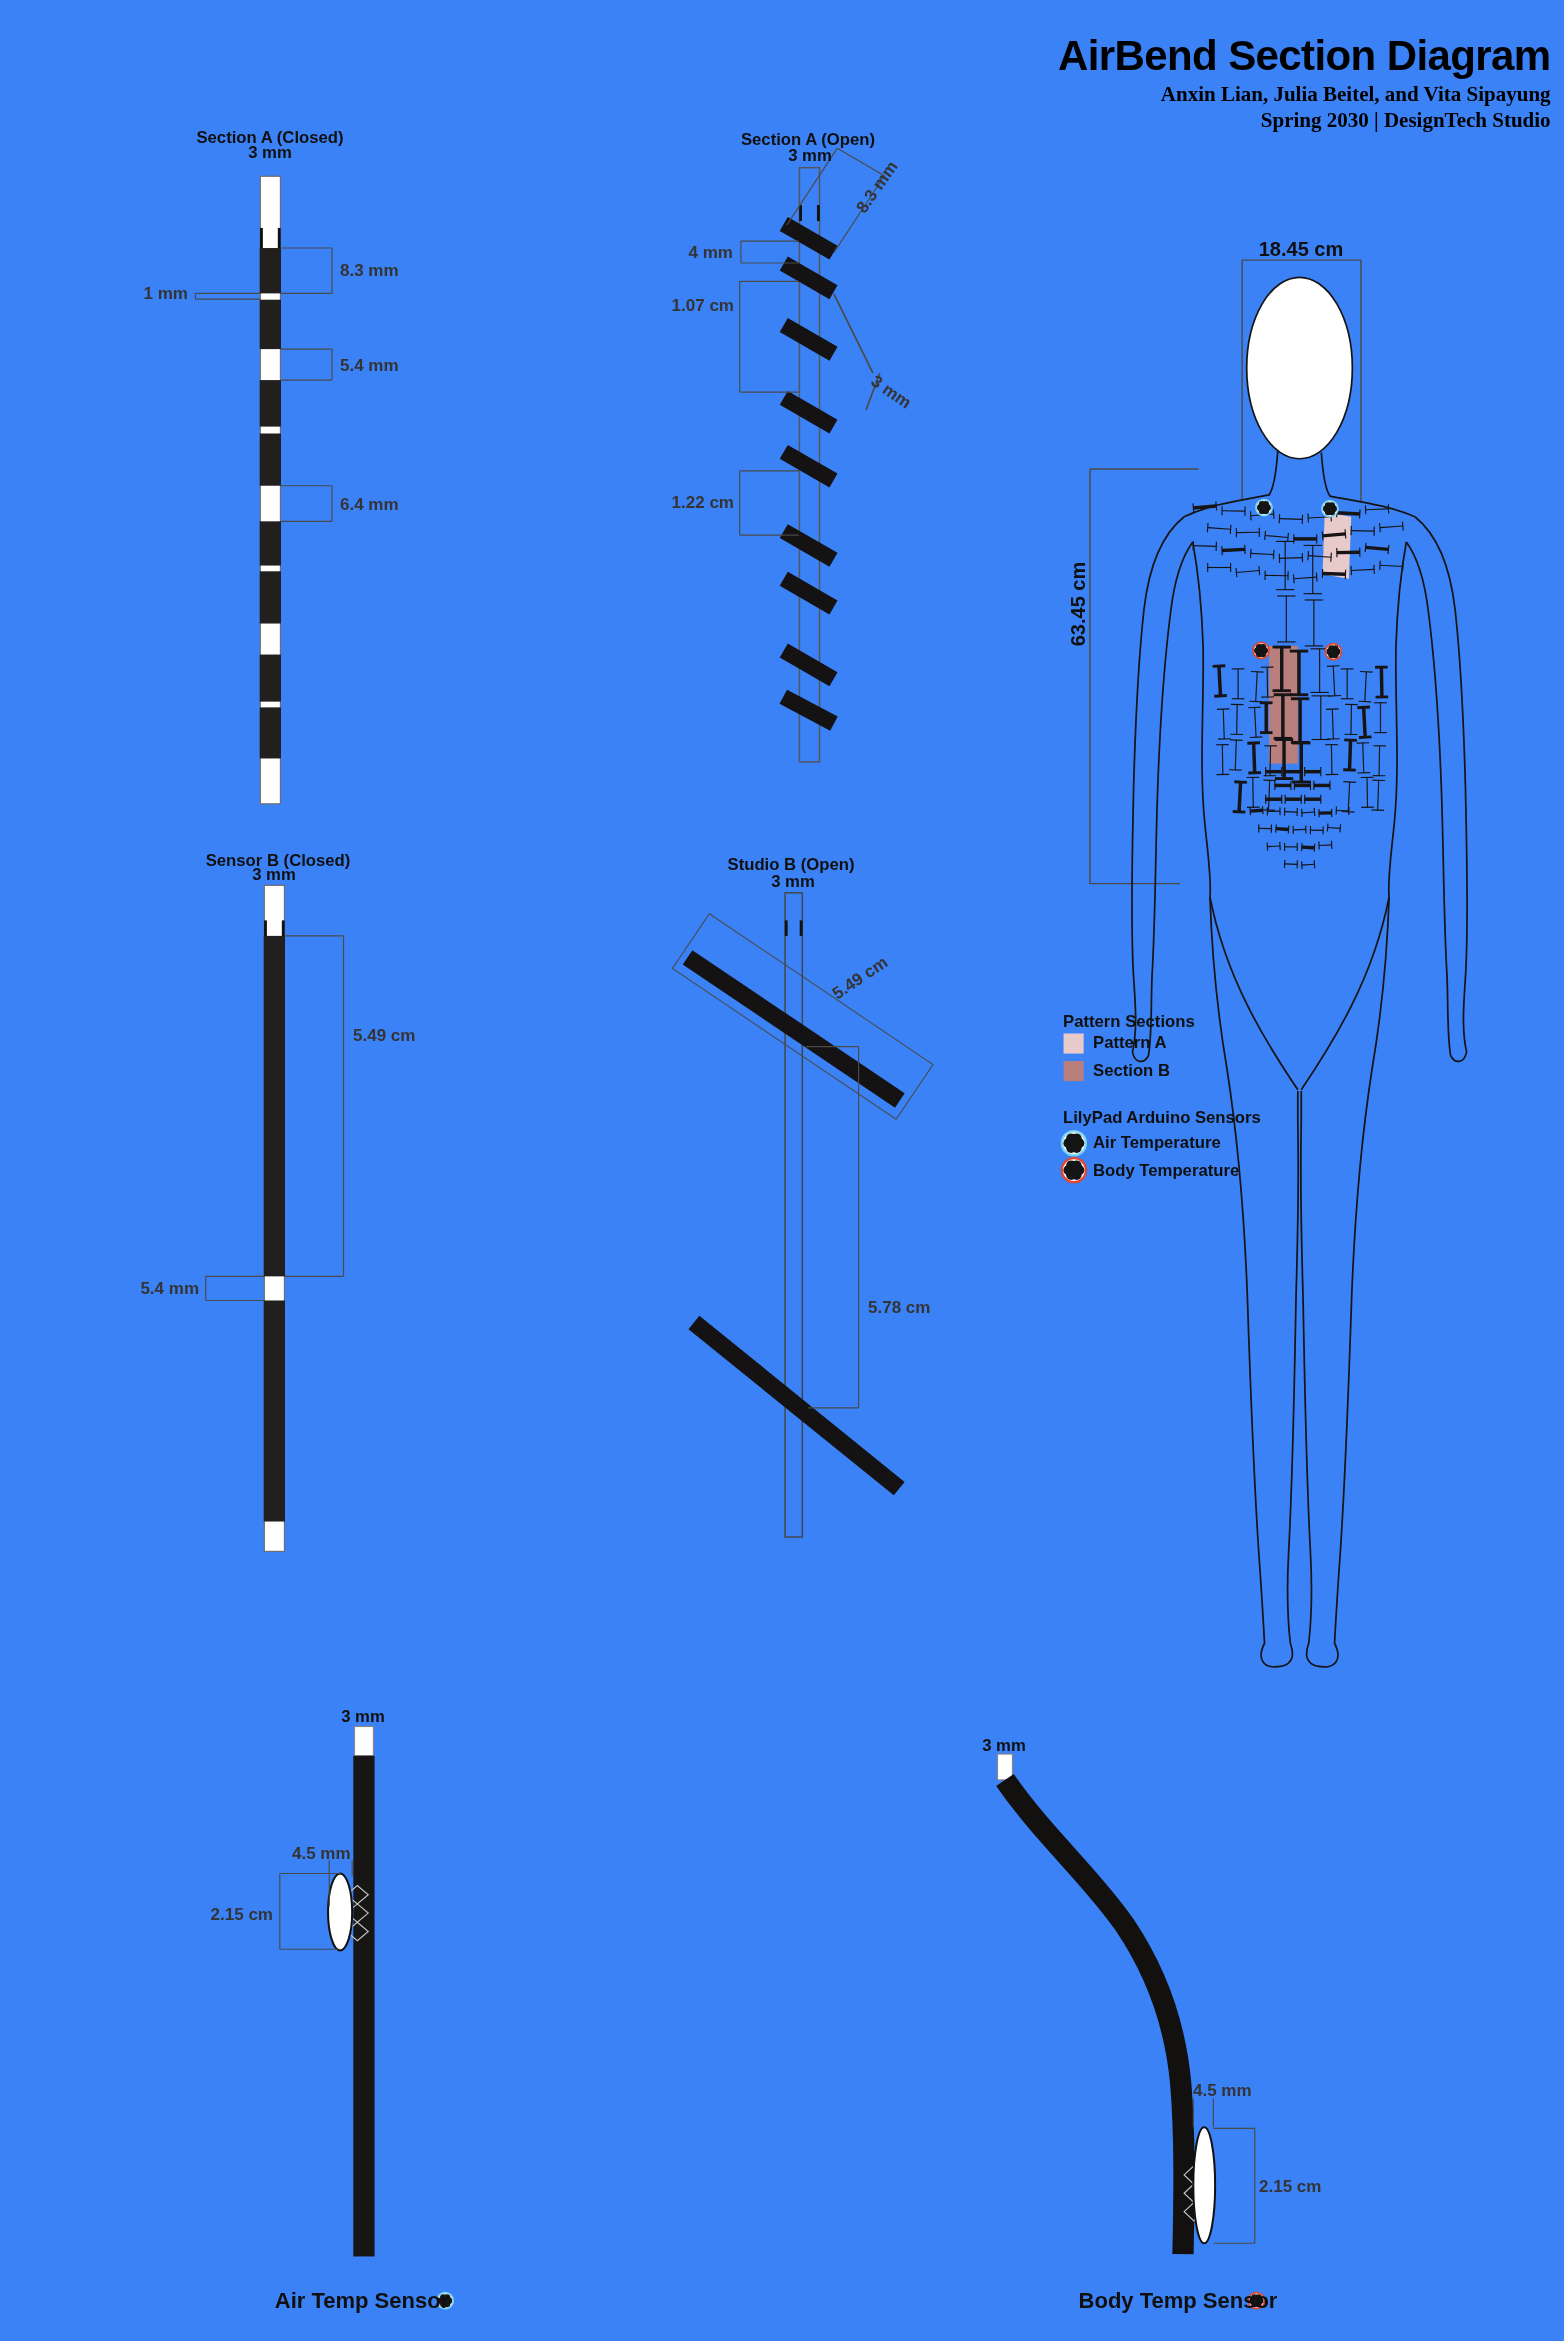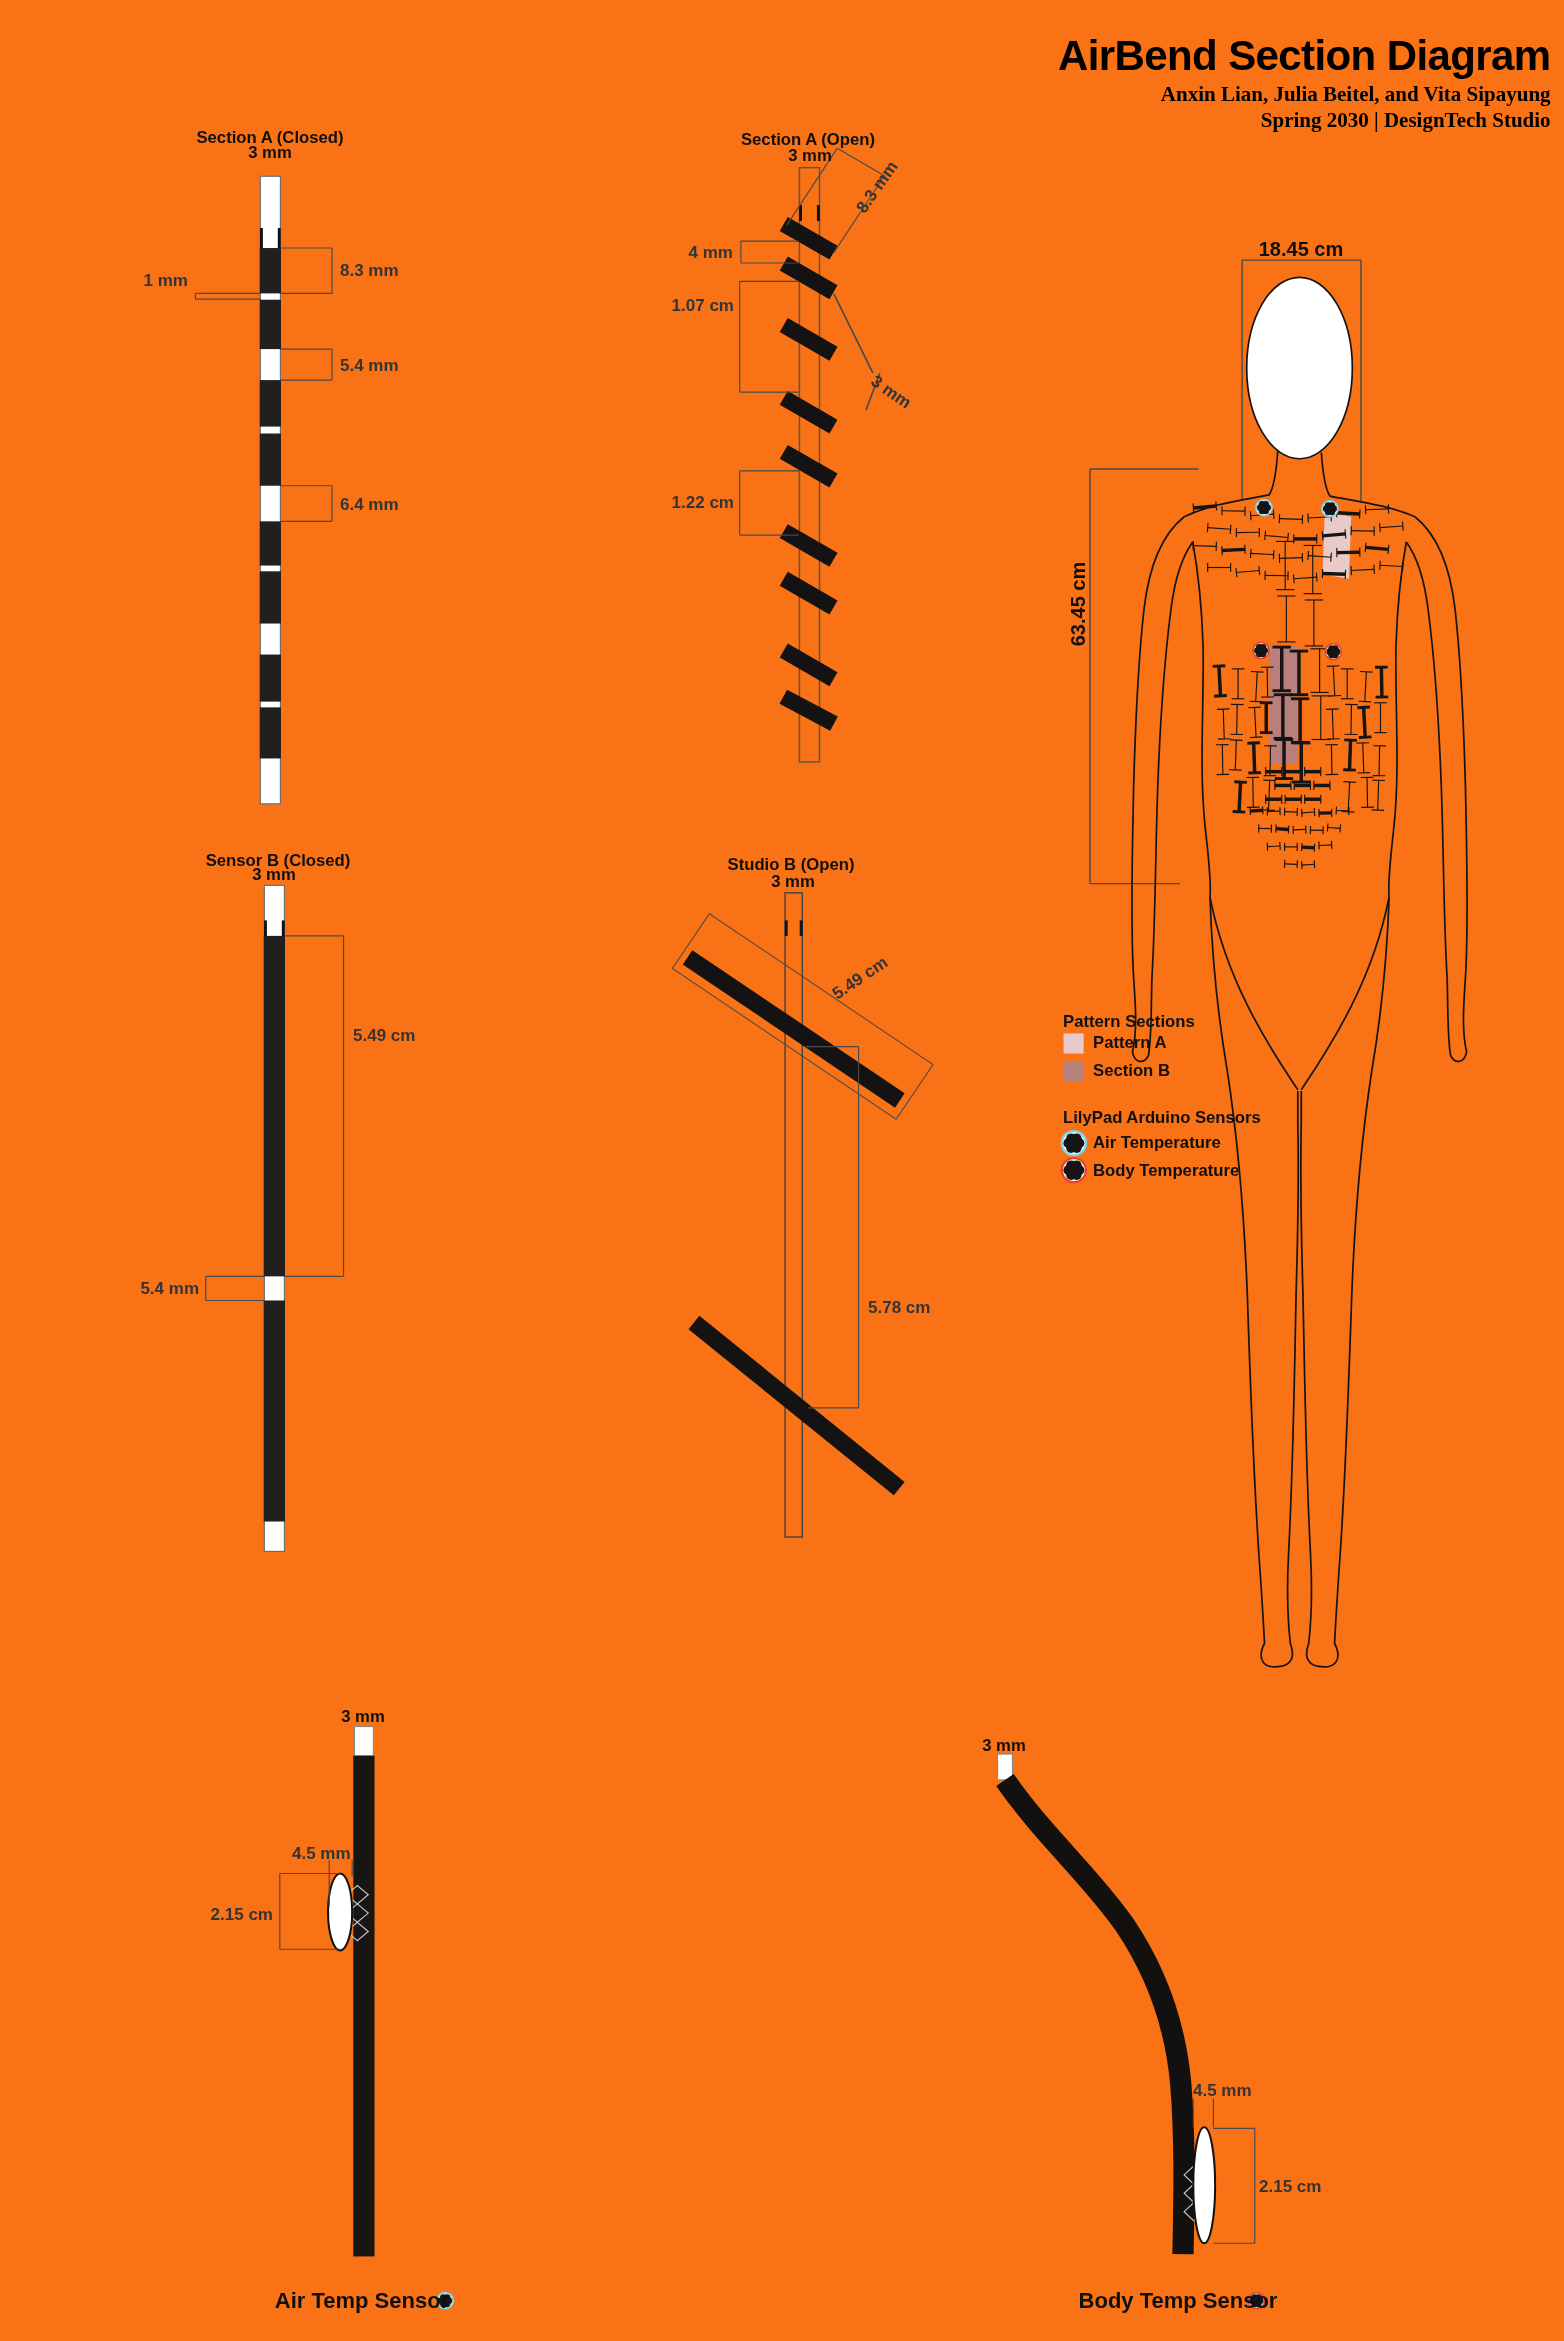--- a/index.html
+++ b/index.html
@@ -1,18 +1,18 @@
 <!DOCTYPE html>
 <html style="font-size:9.2px"><head>
 <meta charset="utf-8">
 <style>
   html,body{margin:0;padding:0;background:#ffffff;}
   body{width:1565px;height:2342px;position:relative;overflow:hidden;
        font-family:"Liberation Sans",sans-serif;}
-  #root{position:absolute;inset:0;background:#f97316;}
+  #root{position:absolute;inset:0;background:#3b82f6;}
   #art{position:absolute;left:0;top:0;}
   .lbl{position:absolute;font-weight:700;color:#343434;font-size:17px;
        white-space:nowrap;line-height:1;}
   .dark{color:#101010;}
   .c{transform:translate(-50%,-50%);}
   .ll{transform:translateY(-50%);}        
   .lr{transform:translateY(-50%);}        
   .rm55{transform:translate(-50%,-50%) rotate(-55deg);}
   .r35{transform:translate(-50%,-50%) rotate(35deg);}
   .rm34{transform:translate(-50%,-50%) rotate(-34deg);}
@@ -734,21 +734,21 @@
 
 <div id="title-block">
   <div class="main">AirBend Section Diagram</div>
   <div class="sub">Anxin Lian, Julia Beitel, and Vita Sipayung</div>
   <div class="sub">Spring 2030 | DesignTech Studio</div>
 </div>
 
 <div class="lbl dark s29 c" style="left:270px;top:138px">Section A (Closed)</div>
 <div class="lbl dark s29 c" style="left:270px;top:153px">3 mm</div>
 <div class="lbl ll" style="left:340px;top:270px">8.3 mm</div>
-<div class="lbl lr" style="right:1377px;top:280px">1 mm</div>
+<div class="lbl lr" style="right:1377px;top:293px">1 mm</div>
 <div class="lbl ll" style="left:340px;top:365px">5.4 mm</div>
 <div class="lbl ll" style="left:340px;top:504px">6.4 mm</div>
 
 <div class="lbl dark s29 c" style="left:808px;top:140px">Section A (Open)</div>
 <div class="lbl dark s29 c" style="left:810px;top:156px">3 mm</div>
 <div class="lbl rm55" style="left:877px;top:187px">8.3 mm</div>
 <div class="lbl lr" style="right:832px;top:252px">4 mm</div>
 <div class="lbl lr" style="right:831px;top:305px">1.07 cm</div>
 <div class="lbl r35" style="left:891px;top:392px">3 mm</div>
 <div class="lbl lr" style="right:831px;top:502px">1.22 cm</div>

